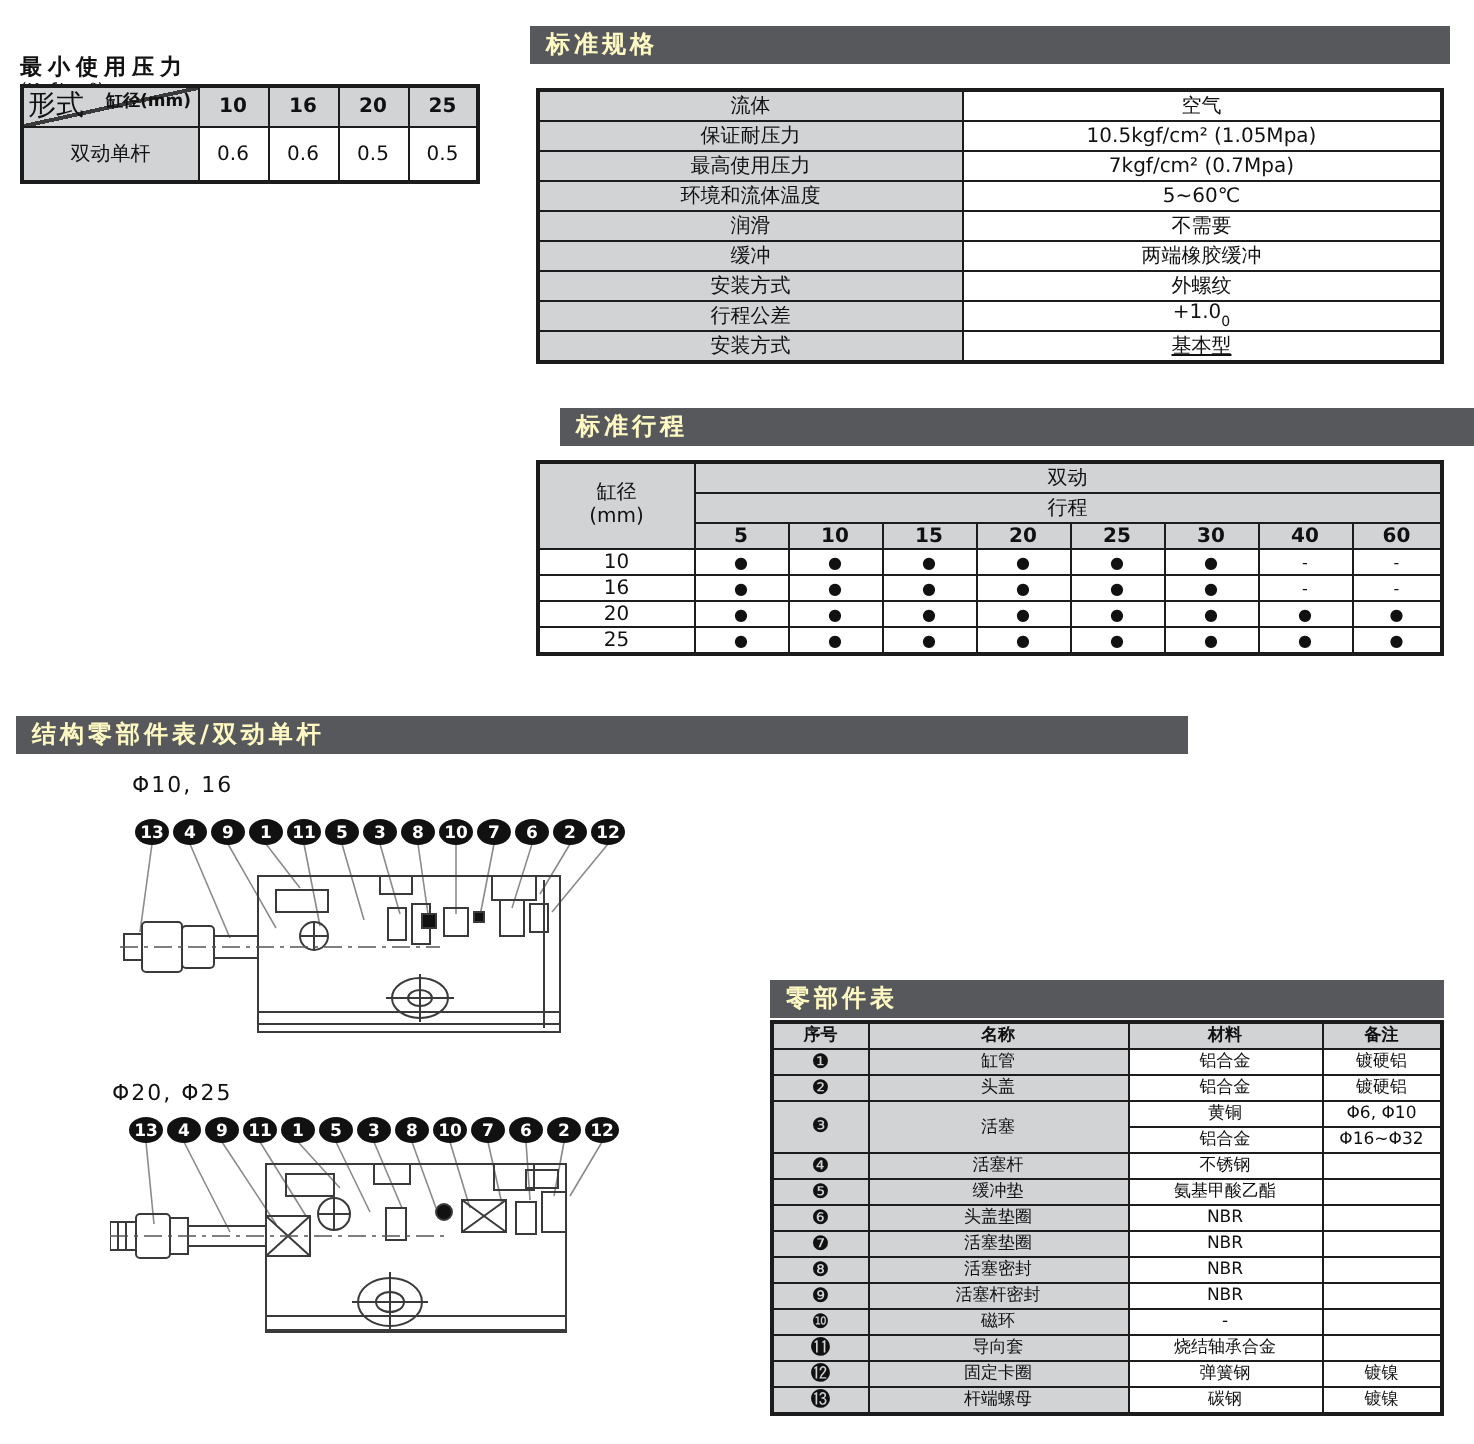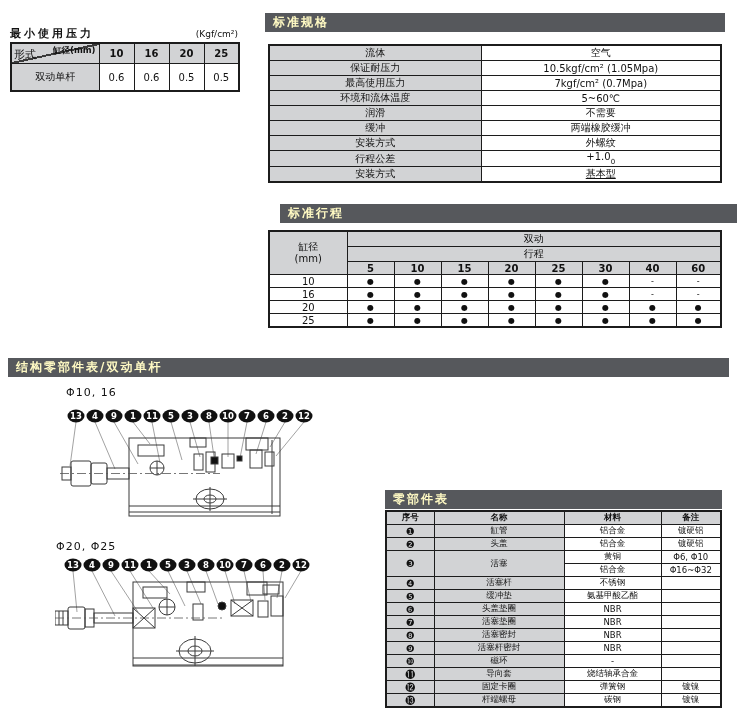--- a/index.html
+++ b/index.html
@@ -13,30 +13,30 @@
     font-size:12px;line-height:19px;height:19px;padding-left:8px;
     letter-spacing:2px;box-sizing:border-box;
   }
   
   table{border-collapse:collapse;table-layout:fixed;position:absolute;background:#fff;}
   td{border:1px solid #1c1c1c;text-align:center;vertical-align:middle;padding:0;overflow:hidden;}
   table.framed{border:2px solid #1c1c1c;}
   .gray{background:#d2d3d5;}
   .b{font-weight:bold;}
   
-  .mp-title-row{position:absolute;left:10px;top:26px;width:228px;display:flex;justify-content:space-between;align-items:center;}
+  .mp-title-row{position:absolute;left:10px;top:26px;width:228px;display:flex;justify-content:space-between;align-items:flex-start;flex-direction:column;}
   .mp-title{font-size:11px;font-weight:bold;letter-spacing:3px;}
   .mp-unit{font-size:9px;}
   .mp-table{left:10px;top:42px;width:228px;}
   .mp-table td{font-size:10px;height:19px;}
   .mp-table tr.datarow td{height:26px;}
   td.corner{position:relative;background:
      linear-gradient(to bottom right,rgba(0,0,0,0) calc(50% - 1px),#3a3a3a calc(50% - 1px),#3a3a3a calc(50% + 1px),rgba(0,0,0,0) calc(50% + 1px)),#d2d3d5;}
   .c-top{position:absolute;top:1px;right:3px;font-size:8.5px;font-weight:bold;}
-  .c-bot{position:absolute;bottom:1px;left:2px;font-size:11px;font-family:Liberation Serif, serif;}
+  .c-bot{position:absolute;bottom:1px;left:2px;font-size:14px;font-family:Liberation Serif, serif;}
   
   .spec-table{left:268px;top:44px;width:454px;}
   .spec-table td{font-size:10px;height:13.7px;}
   .u{text-decoration:underline;}
   .tolsub{font-size:7px;vertical-align:-4px;}
   
   .stroke-table{left:268px;top:230px;width:454px;}
   .stroke-table td{font-size:10px;height:12px;}
   .stroke-table td.dot{font-size:8px;}
   .bore-h span{display:block;line-height:12px;}
@@ -210,21 +210,21 @@
     <td class="dot">●</td>
     <td class="dot">●</td>
     <td class="dot">●</td>
     <td class="dot">●</td>
     <td class="dot">●</td>
     <td class="dot">●</td>
   </tr>
 </tbody>
   </table>
 
-<div class="secbar" style="left:8px;top:358px;width:721px">
+<div class="secbar" style="left:8px;top:358px;width:586px">
   <span>结构零部件表/双动单杆</span>
 </div>
 
 <div class="diag-label" style="left:66px;top:386px">Φ10, 16</div>
 
 <svg style="left:60px;top:400px" width="260" height="148" viewBox="0 0 260 148">
 
   <g stroke="#8a8a8a" stroke-width="0.8">
     <line x1="16" y1="22" x2="10" y2="66"></line>
       <line x1="35" y1="22" x2="55" y2="69"></line>

